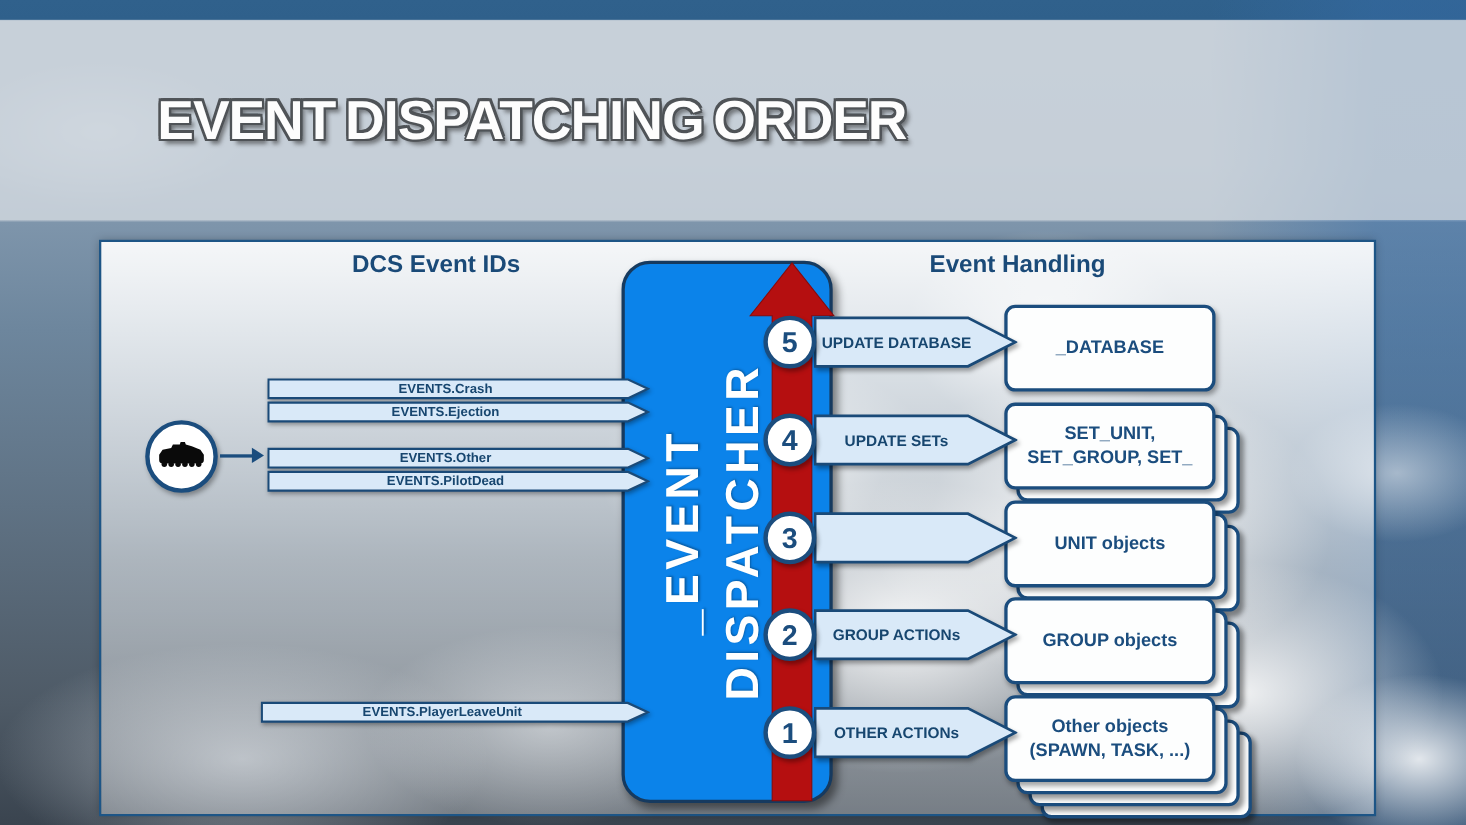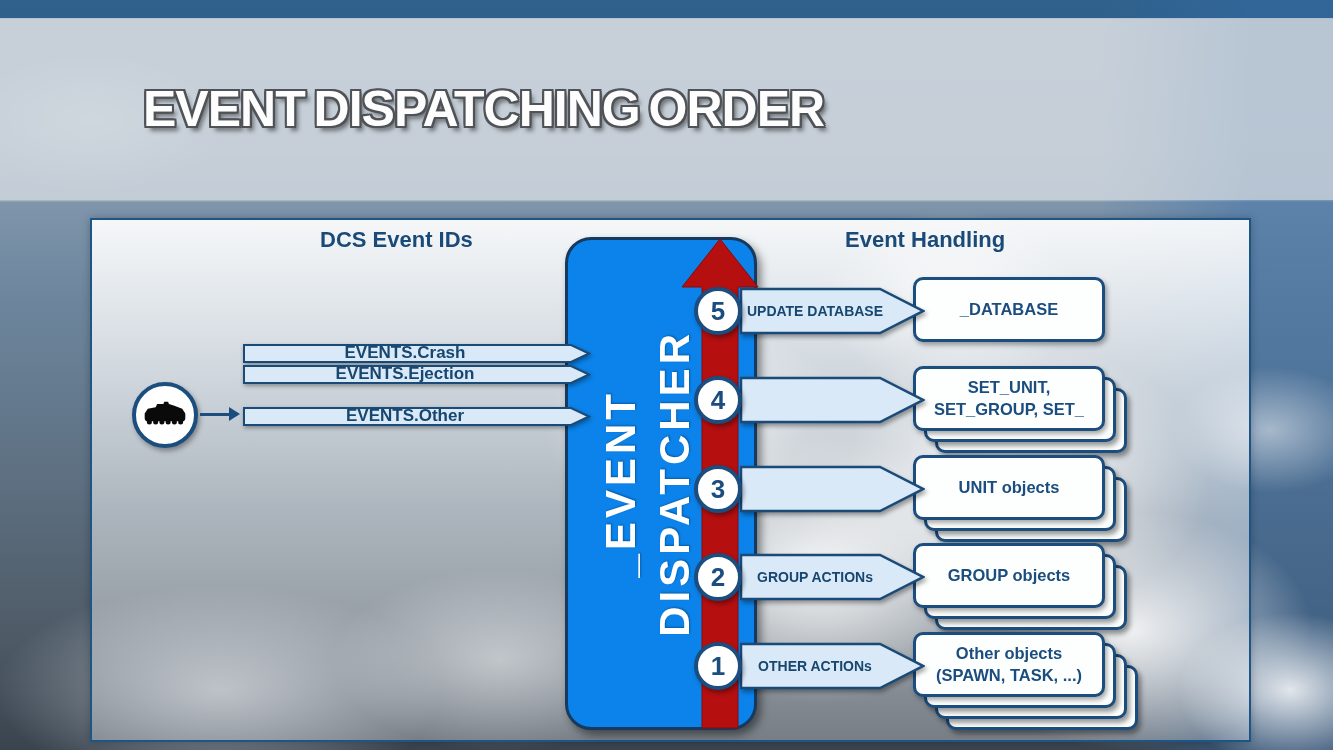--- a/index.html
+++ b/index.html
@@ -61,33 +61,33 @@
   .rband { position:absolute; left:740px; width:185px; height:50px; z-index:5;
     filter:drop-shadow(2px 3px 2px rgba(0,0,0,.35));text-decoration:underline; }
   .rb5{top:286px}.rb4{top:375px}.rb3{top:464px}.rb2{top:552px}.rb1{top:641px}
   .rband svg { position:absolute; inset:0; width:100%; height:100%; }
   .rband .lbl { position:absolute; left:6px; top:0; width:138px; height:50px;
     display:flex; align-items:center; justify-content:center; text-align:center;
     font-size:14px; font-weight:bold; color:#17466f; }
 
   .card-wrap { position:absolute; left:913px; width:192px; height:67px; z-index:4; }
   .cw5{top:277px}.cw4{top:366px}.cw3{top:455px}.cw2{top:543px}.cw1{top:632px}
-  .card-layer, .card-main { position:absolute; width:192px; height:65px; box-sizing:border-box;
+  .card-layer, .card-main { position:absolute; width:192px; height:79px; box-sizing:border-box;
     background:#fdfefe; border:3px solid #1b4d7e; border-radius:10px; }
   .off1{ left:11px; top:11px } .off2{ left:22px; top:22px } .off3{ left:33px; top:33px }
   .card-layer { box-shadow:3px 4px 5px rgba(0,0,0,.4); }
   .card-main { left:0; top:0; display:flex; flex-direction:column; align-items:center;
     justify-content:center; text-align:center; font-size:16.5px; font-weight:bold;
     color:#1b4d7e; line-height:1.3; box-shadow:2px 3px 5px rgba(0,0,0,.35); }
 
   .lband { position:absolute; height:21px; z-index:5;
     filter:drop-shadow(1px 2px 2px rgba(0,0,0,.35)); }
   .lband svg { position:absolute; inset:0; width:100%; height:100%; }
   .lband .lbl { position:absolute; left:0; right:24px; top:0; height:21px; line-height:20px;
-    text-align:center; font-size:17px; font-weight:bold; color:#17466f; }
+    text-align:center; font-size:12px; font-weight:bold; color:#17466f; }
   .ev0{ left:243px; top:343px; width:348px; }
   .ev1{ left:243px; top:364px; width:348px; }
   .ev2{ left:243px; top:406px; width:348px; }
   .ev3{ left:243px; top:427px; width:348px; }
   .ev4{ left:237px; top:637px; width:354px; }
 
   .unit-circle { position:absolute; left:132px; top:382px; width:66px; height:66px;
     border-radius:50%; background:#fff; border:4px solid #1b4d7e; box-sizing:border-box;
     box-shadow:2px 3px 5px rgba(0,0,0,.35); z-index:5;
     display:flex; align-items:center; justify-content:center; }
@@ -146,20 +146,32 @@
         <polygon points="1,2 328,2 346,10.5 328,19 1,19" fill="#d9e9f8" stroke="#1a4a78" stroke-width="2"></polygon>
       </svg>
     <span class="lbl">EVENTS.Ejection</span>
   </div>
   <div class="lband ev2">
     <svg viewBox="0 0 348 21" preserveAspectRatio="none">
         <polygon points="1,2 328,2 346,10.5 328,19 1,19" fill="#d9e9f8" stroke="#1a4a78" stroke-width="2"></polygon>
       </svg>
     <span class="lbl">EVENTS.Other</span>
   </div>
+  <div class="lband ev3">
+    <svg viewBox="0 0 348 21" preserveAspectRatio="none">
+        <polygon points="1,2 328,2 346,10.5 328,19 1,19" fill="#d9e9f8" stroke="#1a4a78" stroke-width="2"></polygon>
+      </svg>
+    <span class="lbl">EVENTS.PilotDead</span>
+  </div>
+  <div class="lband ev4">
+    <svg viewBox="0 0 348 21" preserveAspectRatio="none">
+        <polygon points="1,2 328,2 346,10.5 328,19 1,19" fill="#d9e9f8" stroke="#1a4a78" stroke-width="2"></polygon>
+      </svg>
+    <span class="lbl">EVENTS.PlayerLeaveUnit</span>
+  </div>
 
   <div class="card-wrap cw5">
     <div class="card-main">
       <span>_DATABASE</span>
       <span></span>
     </div>
   </div>
   <div class="card-wrap cw4">
     <div class="card-layer off2"></div>
     <div class="card-layer off1"></div>
@@ -197,20 +209,21 @@
   <div class="rband rb5">
     <svg viewBox="0 0 185 50" preserveAspectRatio="none">
         <polygon points="1,3 140,3 183,25 140,47 1,47" fill="#d9e9f8" stroke="#1a4a78" stroke-width="2.5"></polygon>
       </svg>
     <span class="lbl">UPDATE DATABASE</span>
   </div>
   <div class="rband rb4">
     <svg viewBox="0 0 185 50" preserveAspectRatio="none">
         <polygon points="1,3 140,3 183,25 140,47 1,47" fill="#d9e9f8" stroke="#1a4a78" stroke-width="2.5"></polygon>
       </svg>
+    <span class="lbl">UPDATE SETs</span>
   </div>
   <div class="rband rb3">
     <svg viewBox="0 0 185 50" preserveAspectRatio="none">
         <polygon points="1,3 140,3 183,25 140,47 1,47" fill="#d9e9f8" stroke="#1a4a78" stroke-width="2.5"></polygon>
       </svg>
   </div>
   <div class="rband rb2">
     <svg viewBox="0 0 185 50" preserveAspectRatio="none">
         <polygon points="1,3 140,3 183,25 140,47 1,47" fill="#d9e9f8" stroke="#1a4a78" stroke-width="2.5"></polygon>
       </svg>

